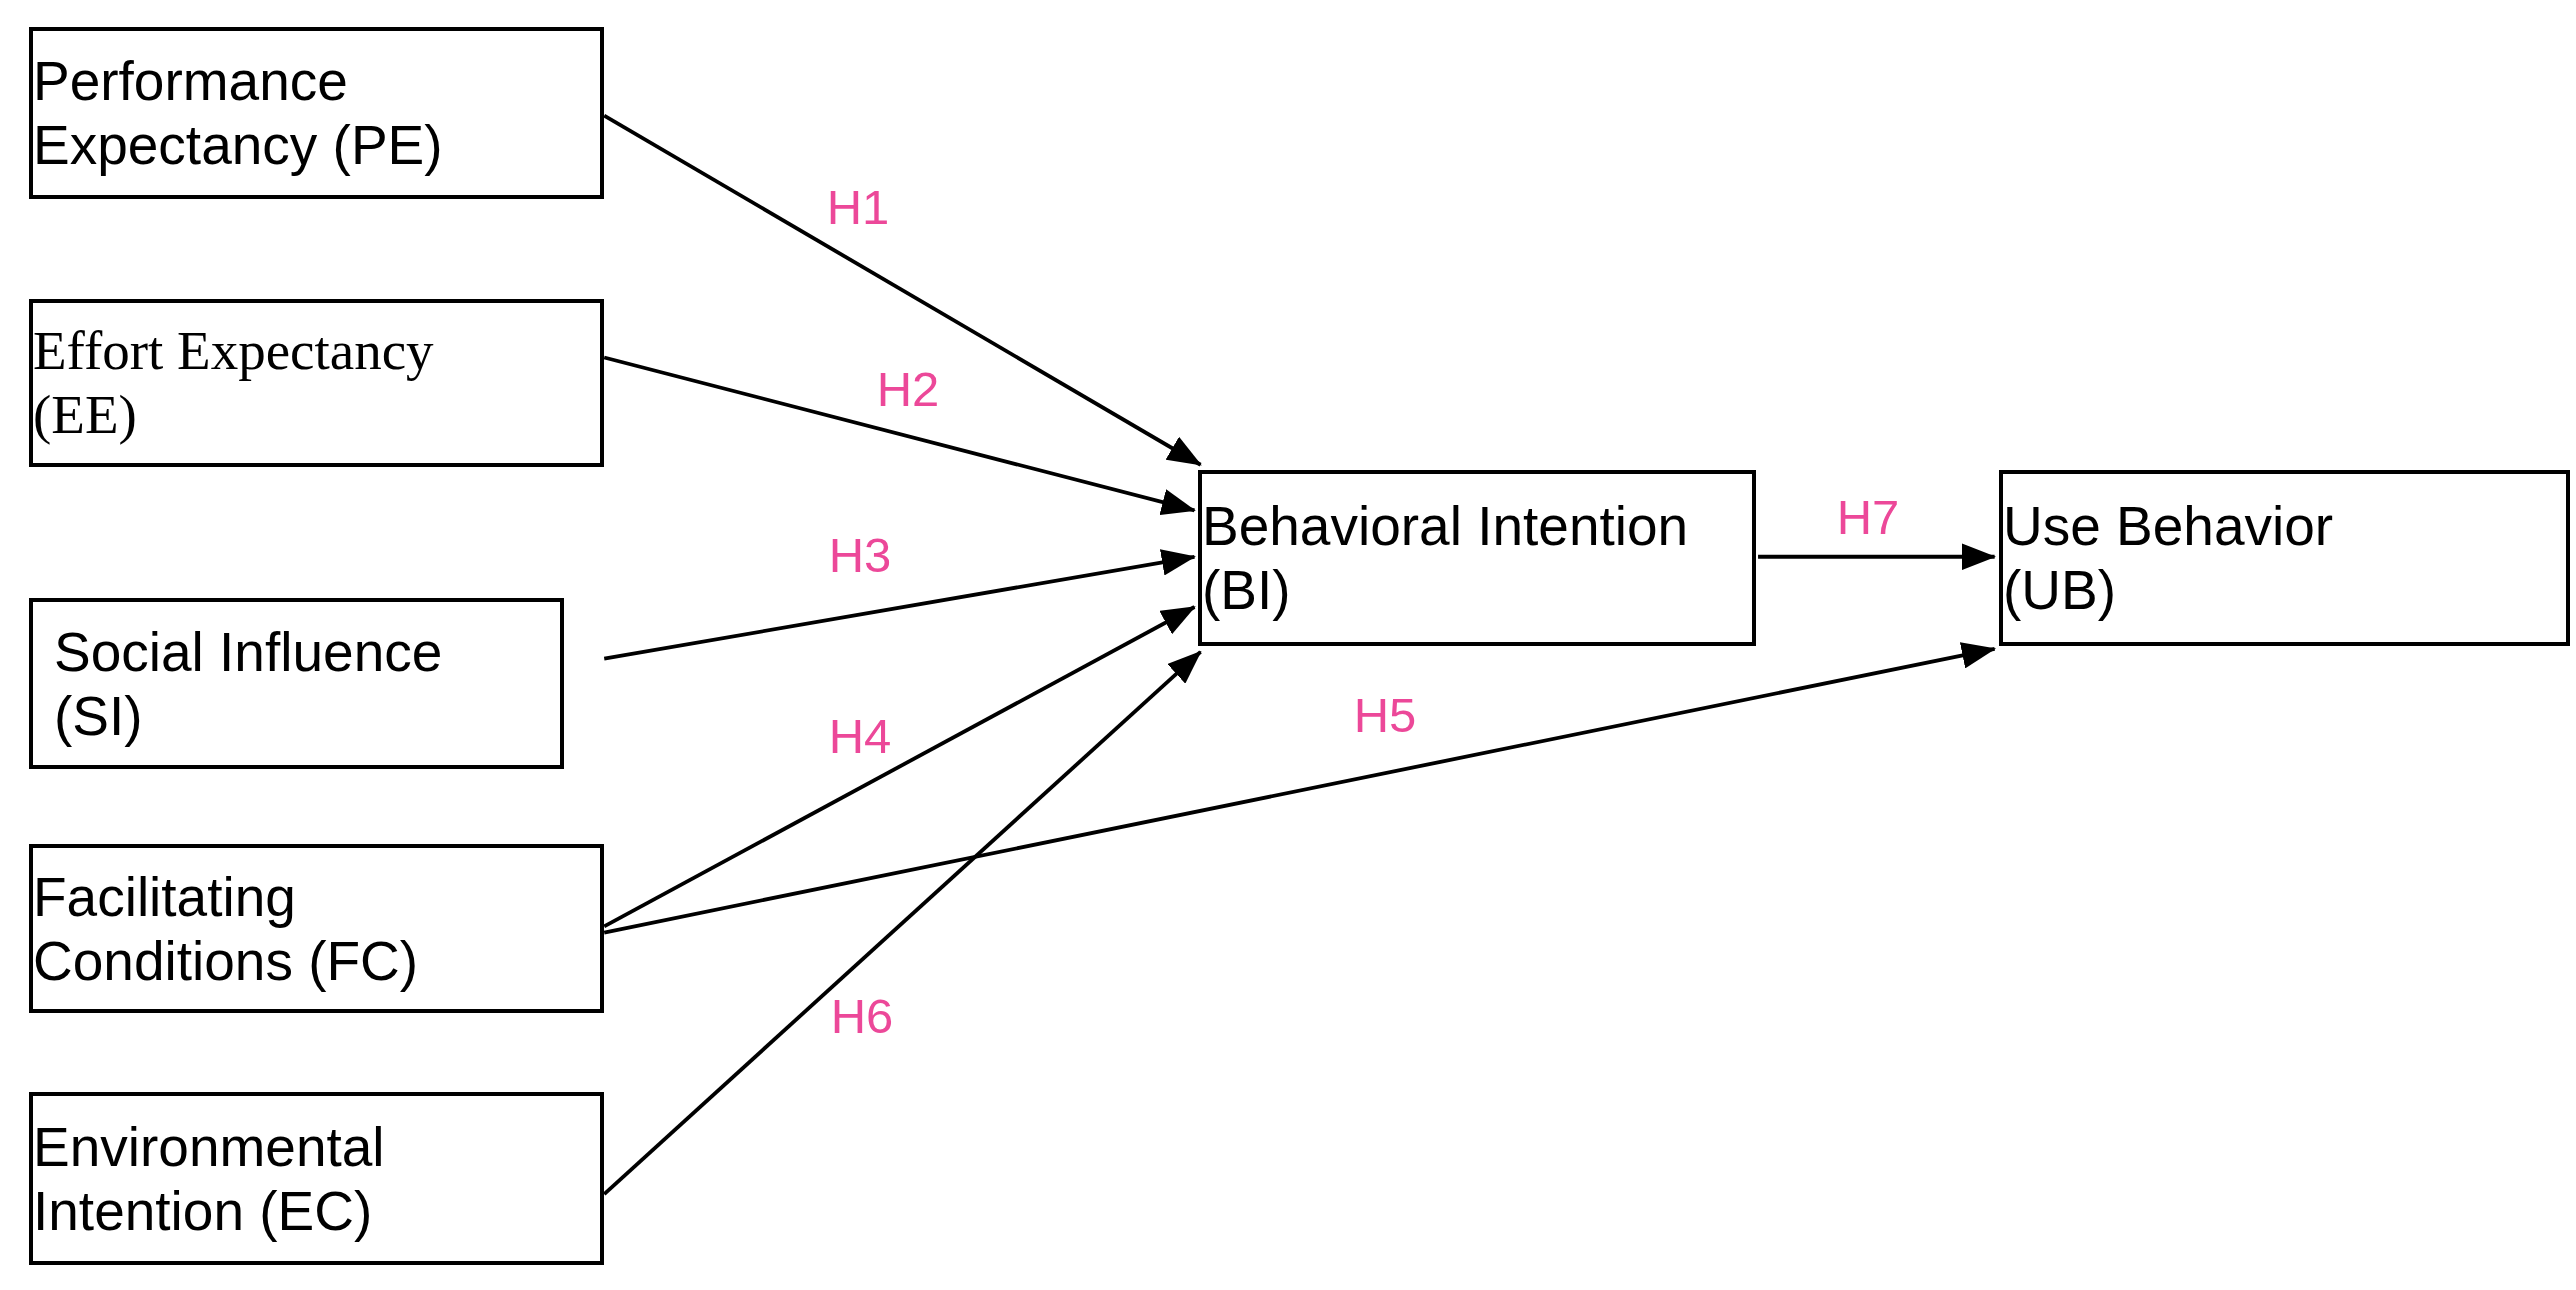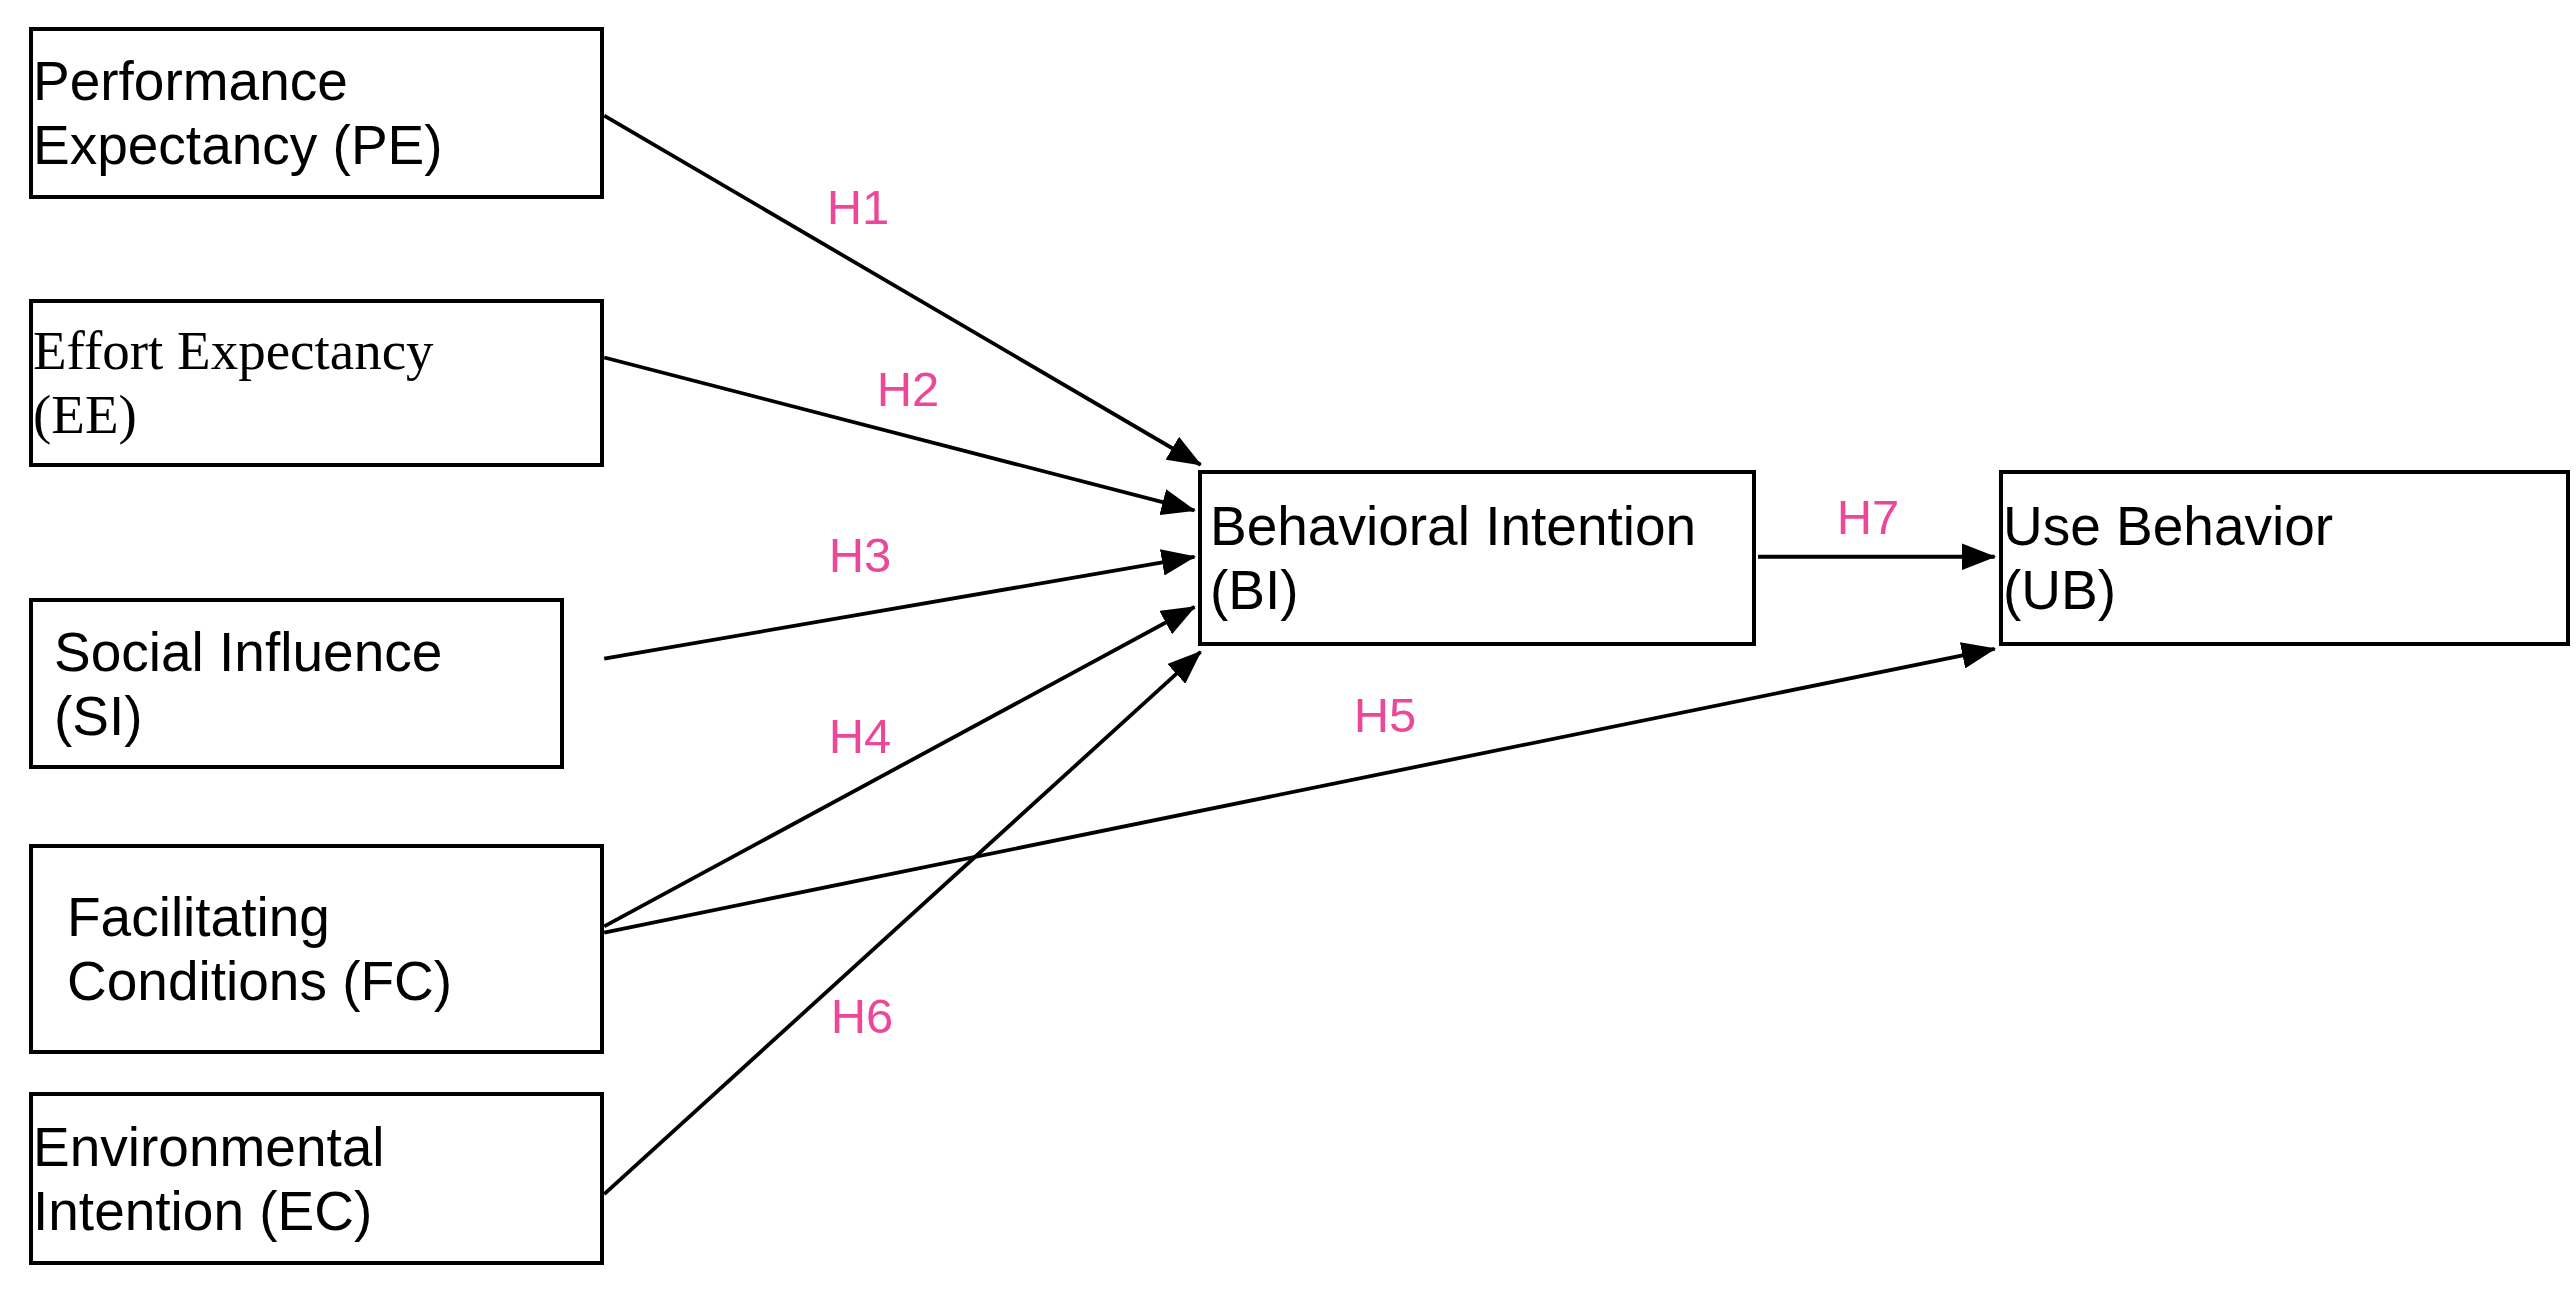--- a/index.html
+++ b/index.html
@@ -81,31 +81,31 @@
   <div class="node" style="left:29px; top:299px; width:575px; height:168px;font-family:Liberation Serif, serif;">
     <span class="nl">Effort Expectancy</span>
     <span class="nl">(EE)</span>
   </div>
 
   <div class="node" style="left:29px; top:598px; width:535px; height:171px;padding-left:21px;">
     <span class="nl">Social Influence</span>
     <span class="nl">(SI)</span>
   </div>
 
-  <div class="node" style="left:29px; top:844px; width:575px; height:210px;padding-left:34px;">
+  <div class="node" style="left:29px; top:844px; width:575px; height:169px;">
     <span class="nl">Facilitating</span>
     <span class="nl">Conditions (FC)</span>
   </div>
 
   <div class="node" style="left:29px; top:1092px; width:575px; height:173px;">
     <span class="nl">Environmental</span>
     <span class="nl">Intention (EC)</span>
   </div>
 
-  <div class="node" style="left:1198px; top:470px; width:558px; height:176px;padding-left:8px;">
+  <div class="node" style="left:1198px; top:470px; width:558px; height:176px;">
     <span class="nl">Behavioral Intention</span>
     <span class="nl">(BI)</span>
   </div>
 
   <div class="node" style="left:1999px; top:470px; width:571px; height:176px;">
     <span class="nl">Use Behavior</span>
     <span class="nl">(UB)</span>
   </div>
 
   <div class="hyp" style="left:858px; top:207px;">H1</div>

